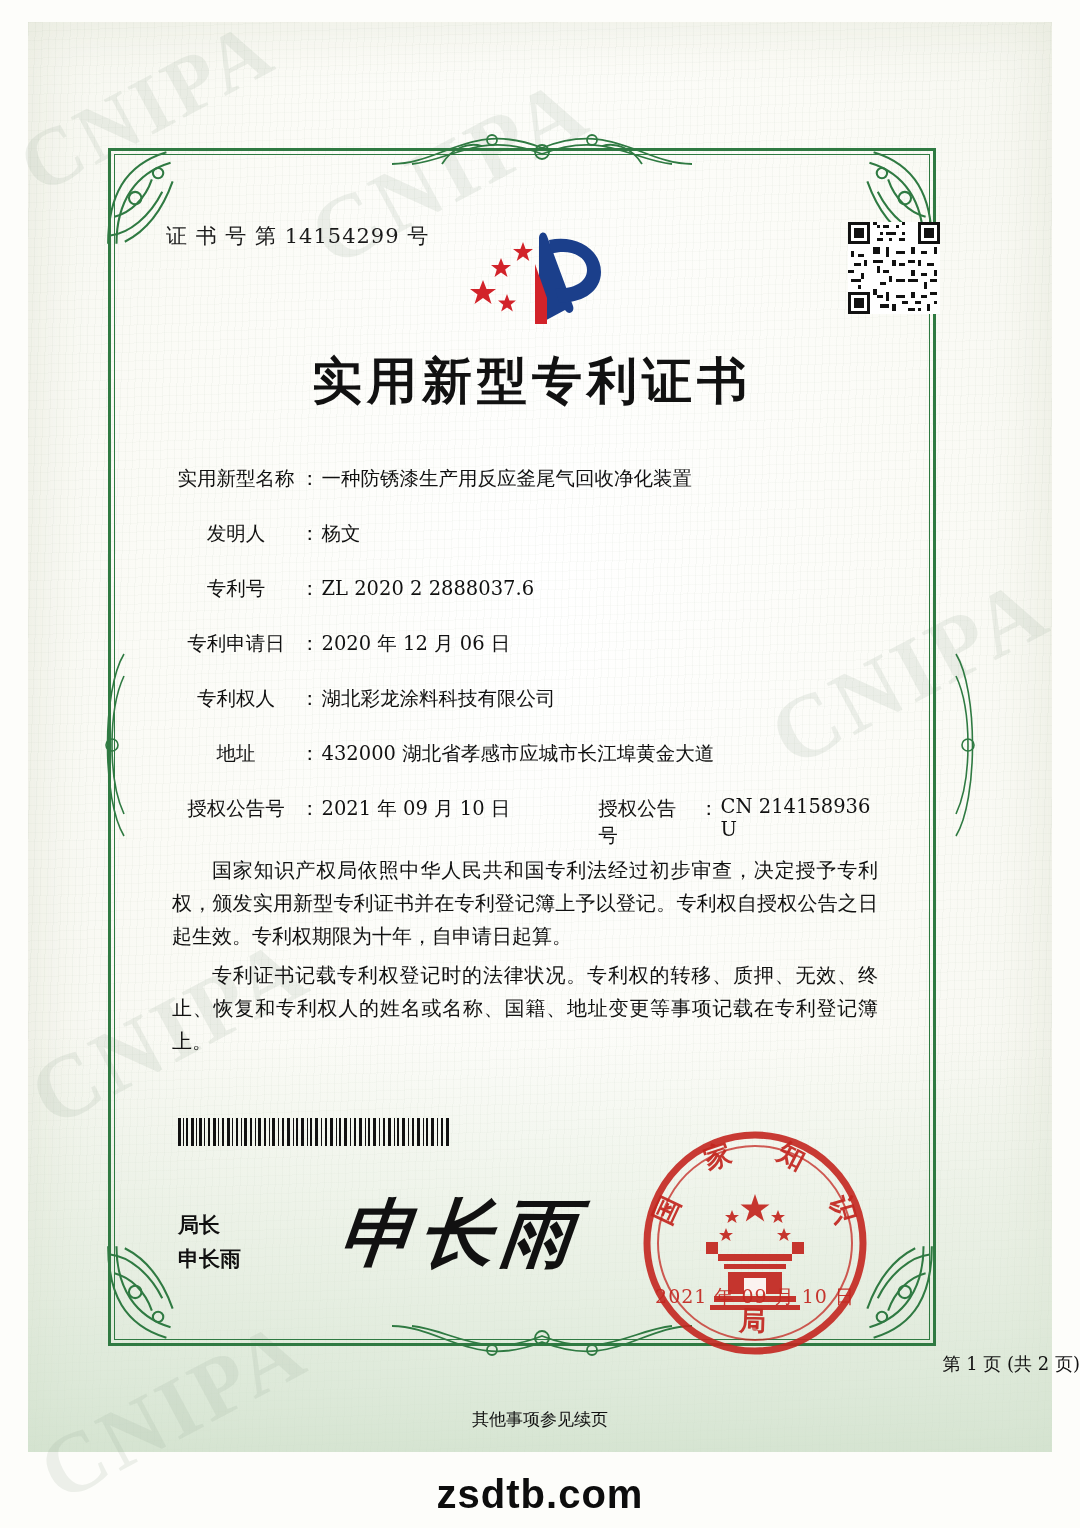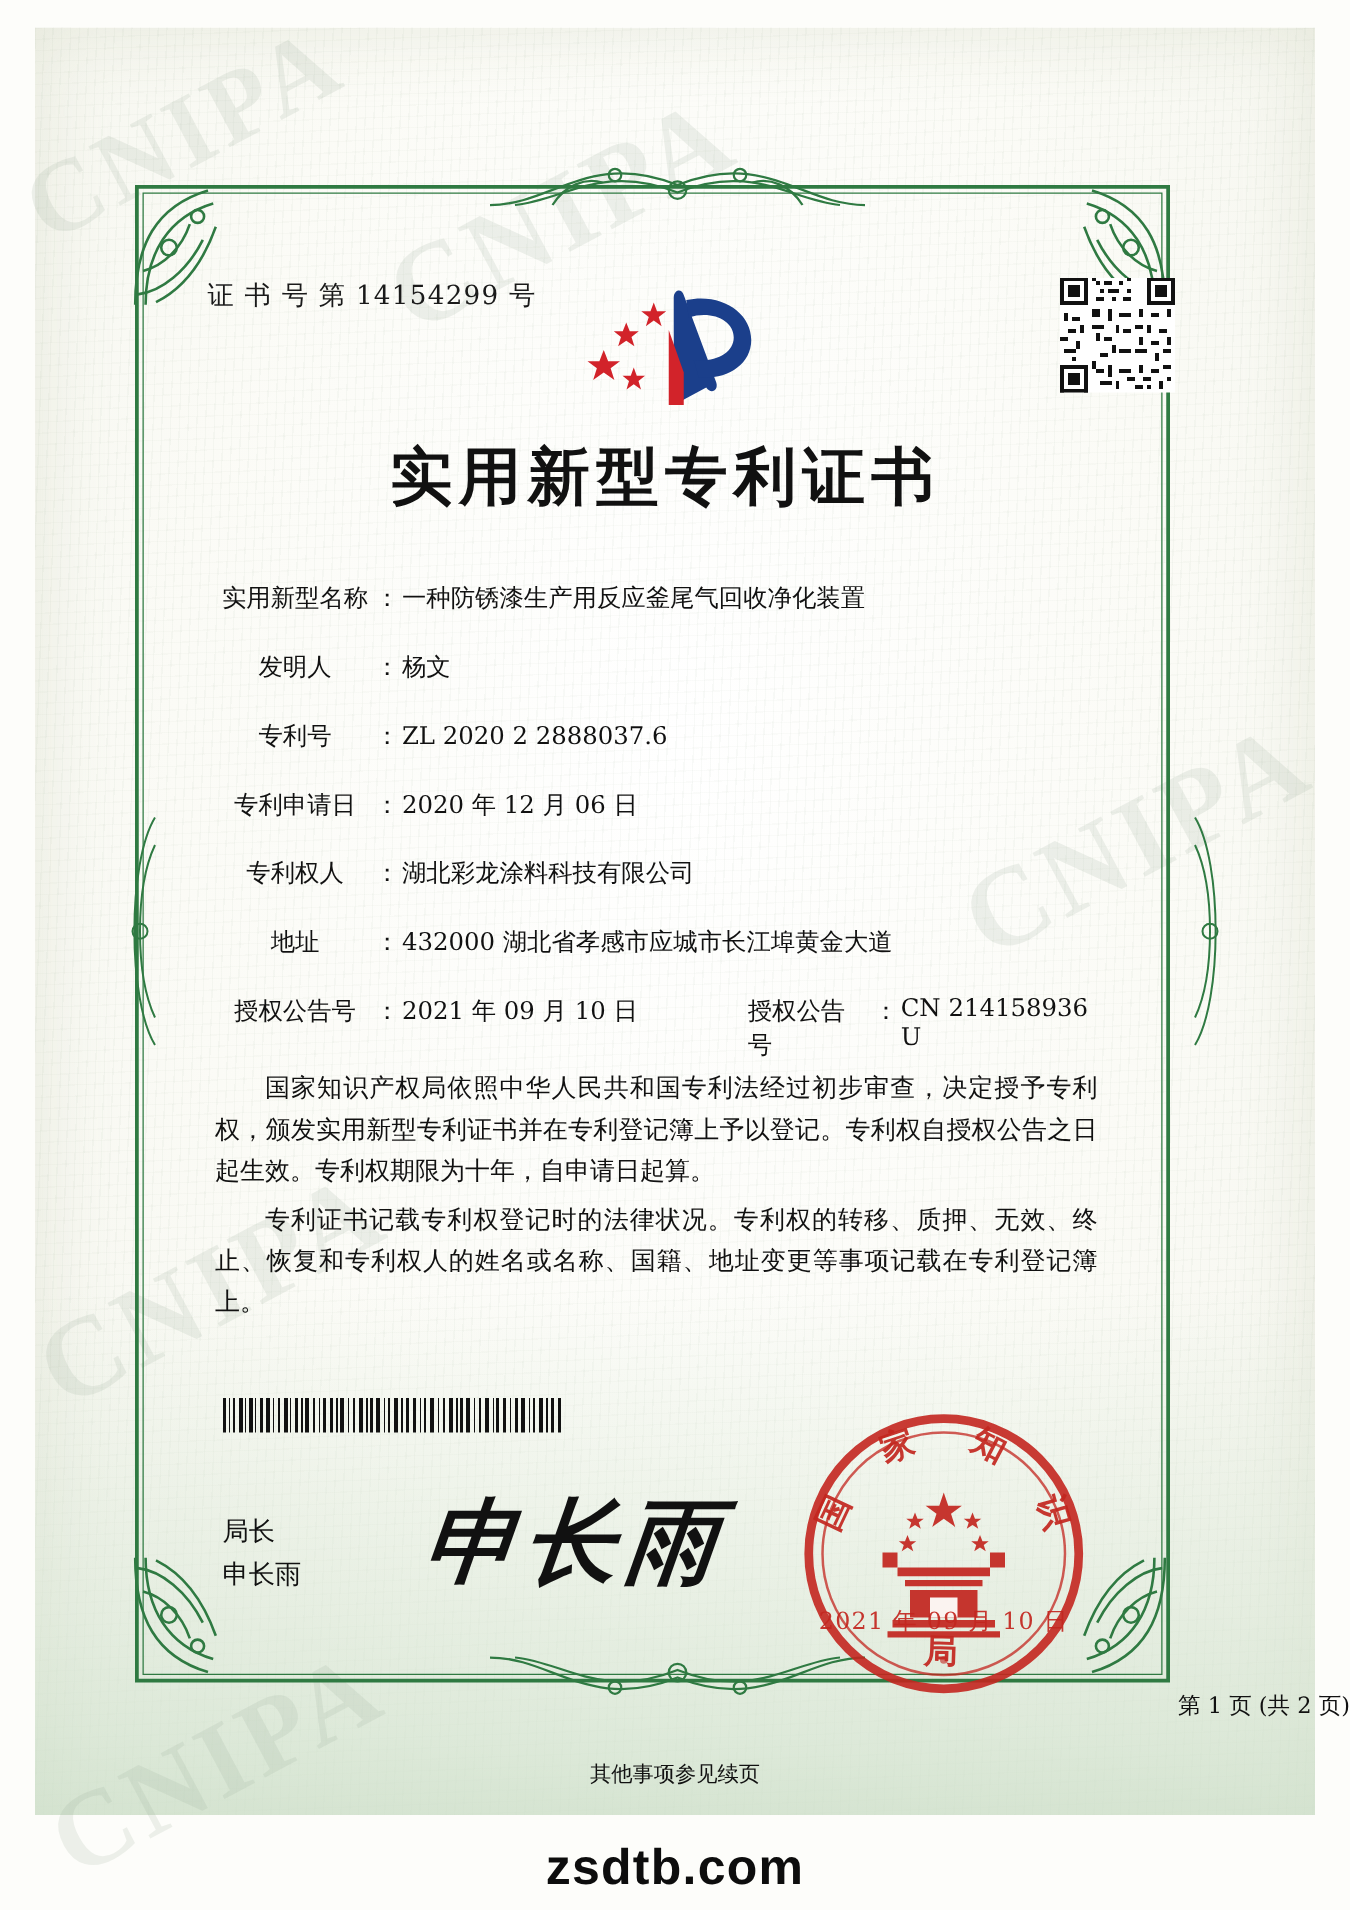--- a/index.html
+++ b/index.html
@@ -182,21 +182,21 @@
     left: 178px; top: 1118px;
     width: 272px; height: 28px;
   }
 
   
   .sig-label {
     position: absolute;
     left: 178px; top: 1208px;
     font-size: 21px;
     line-height: 34px;
-    font-weight: normal;
+    font-weight: bold;
     color: #111;
     font-family: "DejaVu Serif", serif;
   }
   .sig-script {
     position: absolute;
     left: 340px; top: 1185px;
     font-size: 74px;
     color: #111;
     font-family: "DejaVu Serif", serif;
     font-weight: bold;

